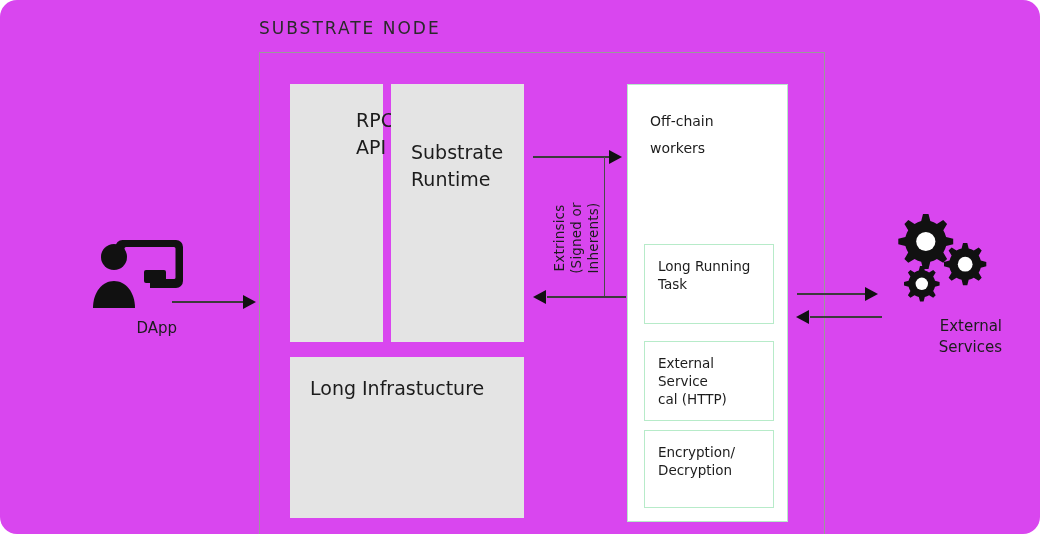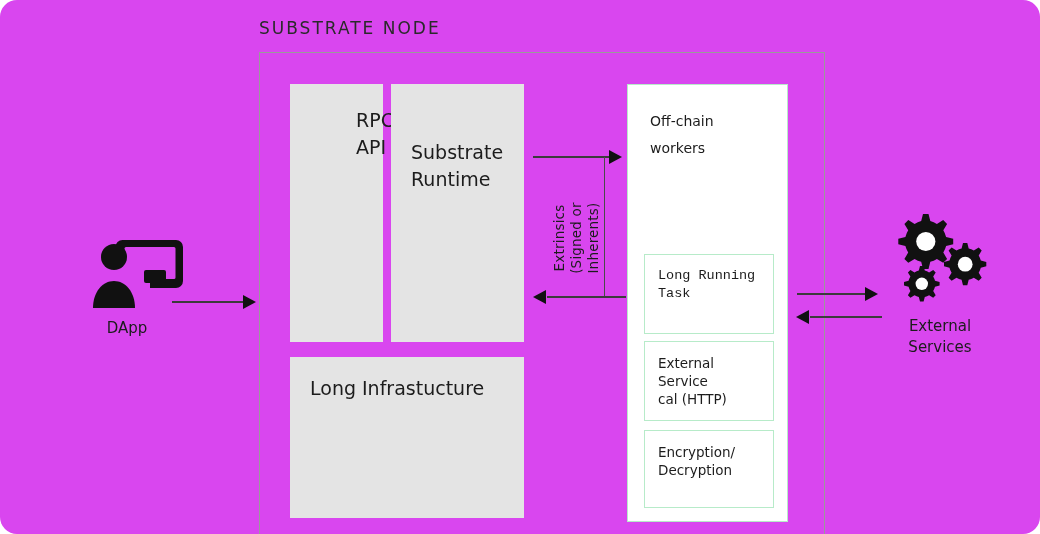--- a/index.html
+++ b/index.html
@@ -113,21 +113,21 @@
     white-space: pre-line;
   }
   .offchain-item {
     position: absolute;
     left: 16px;
     width: 130px;
     border: 1.4px solid #b7ebc9;
     box-sizing: border-box;
     background: #ffffff;
   }
-  #item-long-running { top: 169px; height: 80px; font-family: Liberation Mono, monospace; }
+  #item-long-running { top: 159px; height: 80px; }
   #item-external-call { top: 256px; height: 80px; }
   #item-encryption   { top: 345px; height: 78px; }
   .offchain-item-label {
     position: absolute;
     left: 13px;
     top: 12px;
     font-size: 13.5px;
     line-height: 18px;
     color: #1c1c1c;
     white-space: pre-line;
@@ -201,21 +201,21 @@
     white-space: pre-line;
     letter-spacing: 0.2px;
   }
 
   
   .endpoint-label {
     position: absolute;
     font-size: 15px;
     line-height: 21px;
     color: #1c1c1c;
-    text-align: center;
+    text-align: right;
     white-space: pre-line;
   }
   #dapp-label { left: 77px; top: 318px; width: 100px; }
   #external-label { left: 878px; top: 316px; width: 124px; }
 
   
   #dapp-icon { left: 92px; top: 238px; width: 94px; height: 72px; }
   #external-icon { left: 890px; top: 214px; width: 98px; height: 92px; }
 </style>
 </head>

